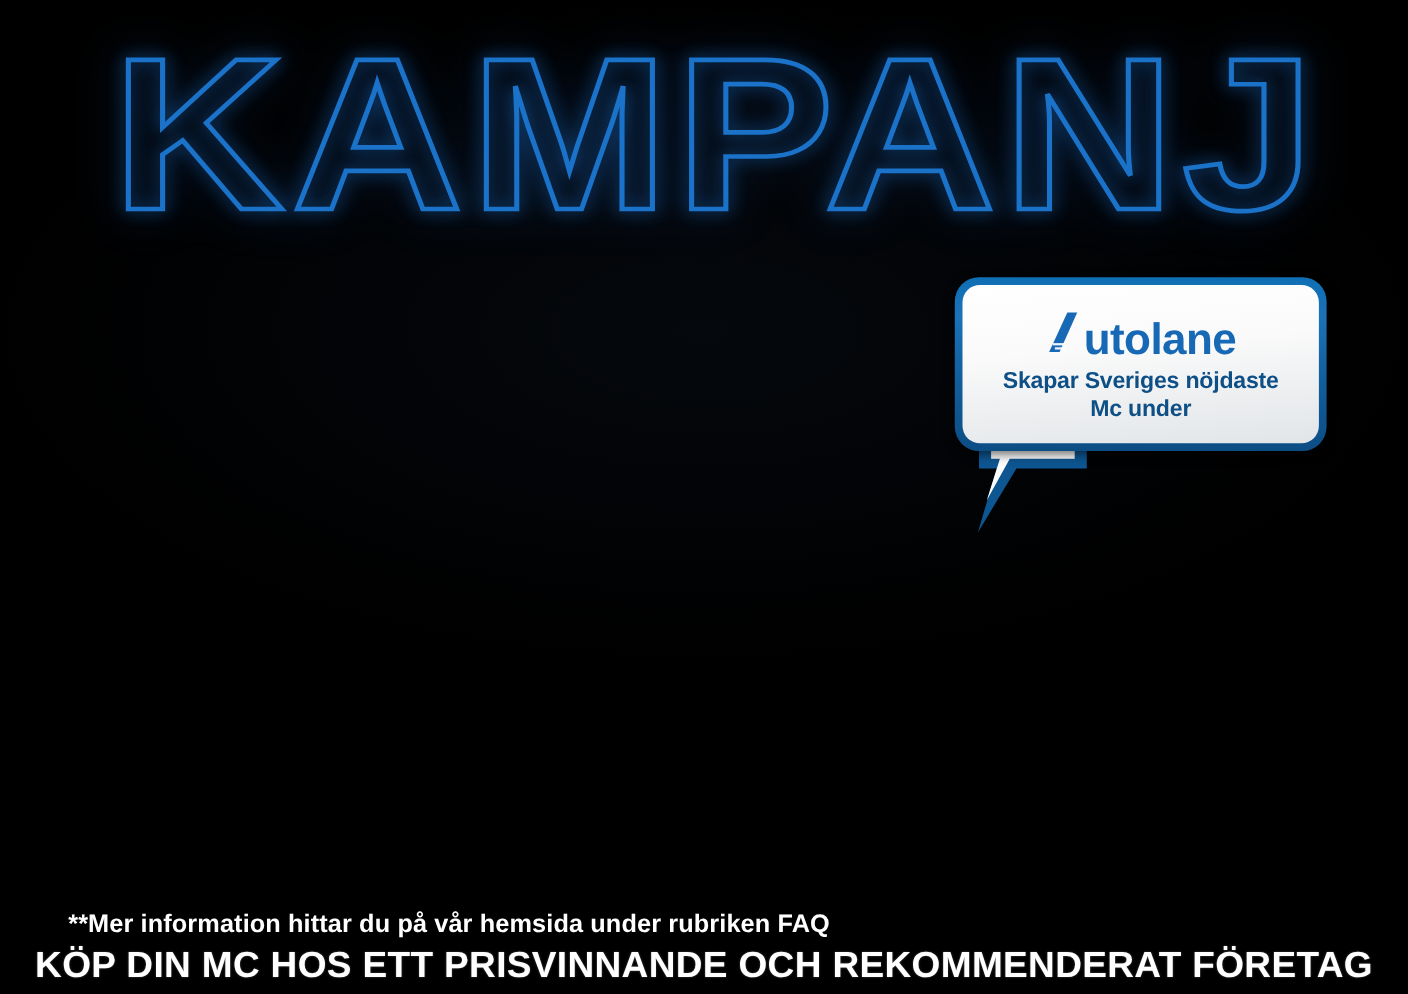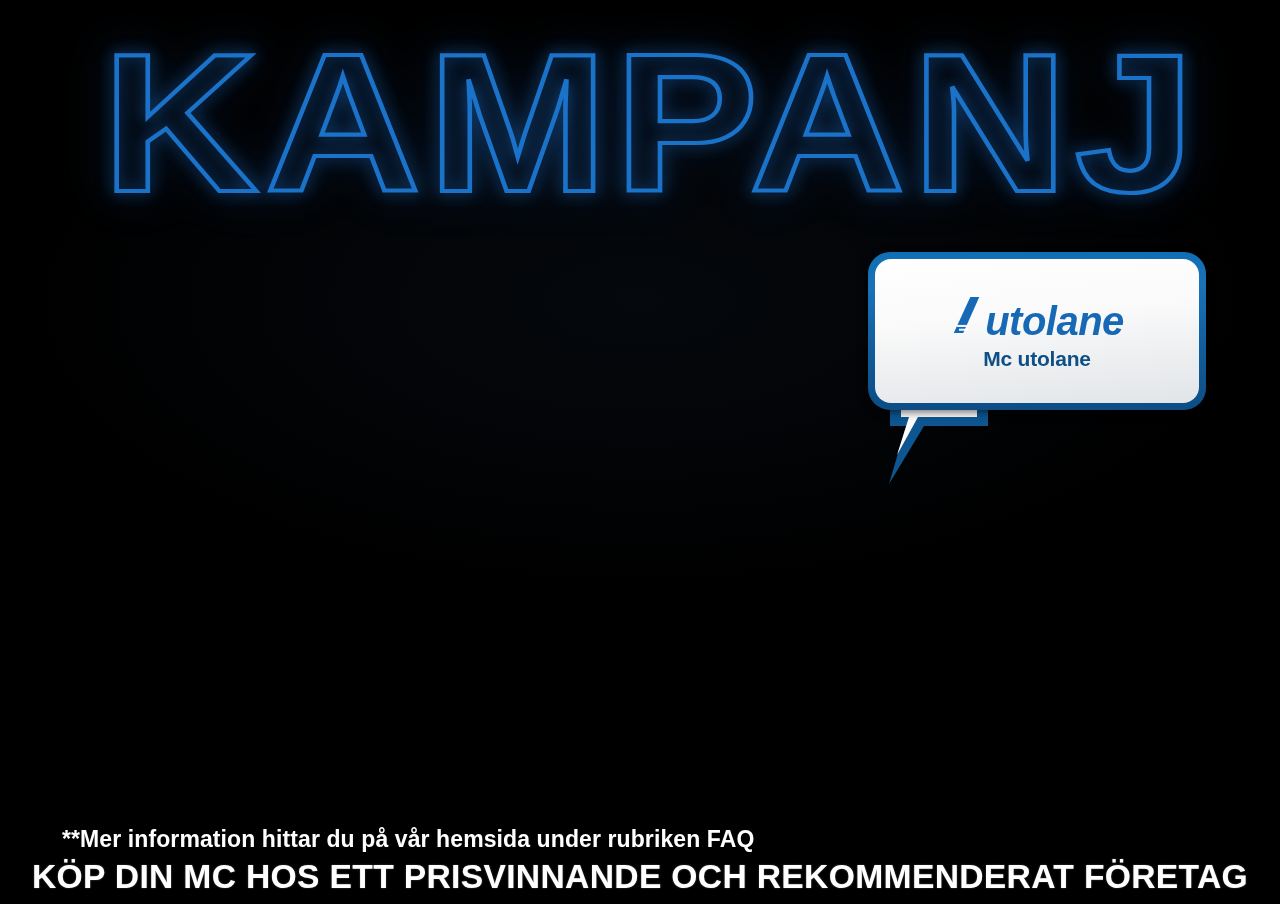--- a/index.html
+++ b/index.html
@@ -81,21 +81,21 @@
     box-sizing:border-box;
     padding-top:4px;
   }
   #bubble-logo{
     display:flex;align-items:baseline;
     margin-bottom:6px;
   }
   #logo-a{flex:0 0 auto;margin-right:1px;}
   #logo-word{
     font-family:"Liberation Sans",sans-serif;
-    font-weight:700;font-style:italic;
+    font-weight:700;
     font-size:40px;line-height:38px;
     color:#1769b5;
     letter-spacing:-.5px;
   }
   .bubble-tag{
     font-family:"Liberation Sans",sans-serif;
     font-weight:700;
     font-size:21px;line-height:25px;
     color:#0e4f86;
     text-align:center;
@@ -162,21 +162,22 @@
           <span id="logo-a">
             <svg viewBox="0 0 36 42" width="34" height="40">
               <path d="M21.5 2 L31 2 L14 40 L4 40 Z" fill="#1769b5"></path>
               <rect x="7.5" y="31.5" width="12" height="2.2" fill="#ffffff" opacity=".92"></rect>
               <rect x="9.5" y="35.5" width="10" height="2.2" fill="#ffffff" opacity=".92"></rect>
             </svg>
           </span>
           <span id="logo-word">utolane</span>
         </div>
 
-        <div class="bubble-tag">Mc utolane</div>
+        <div class="bubble-tag">Skapar Sveriges nöjdaste</div>
+        <div class="bubble-tag">Mc under</div>
 
       </div>
     </div>
   </div>
 
   <div id="badges">
 
     
     
 

